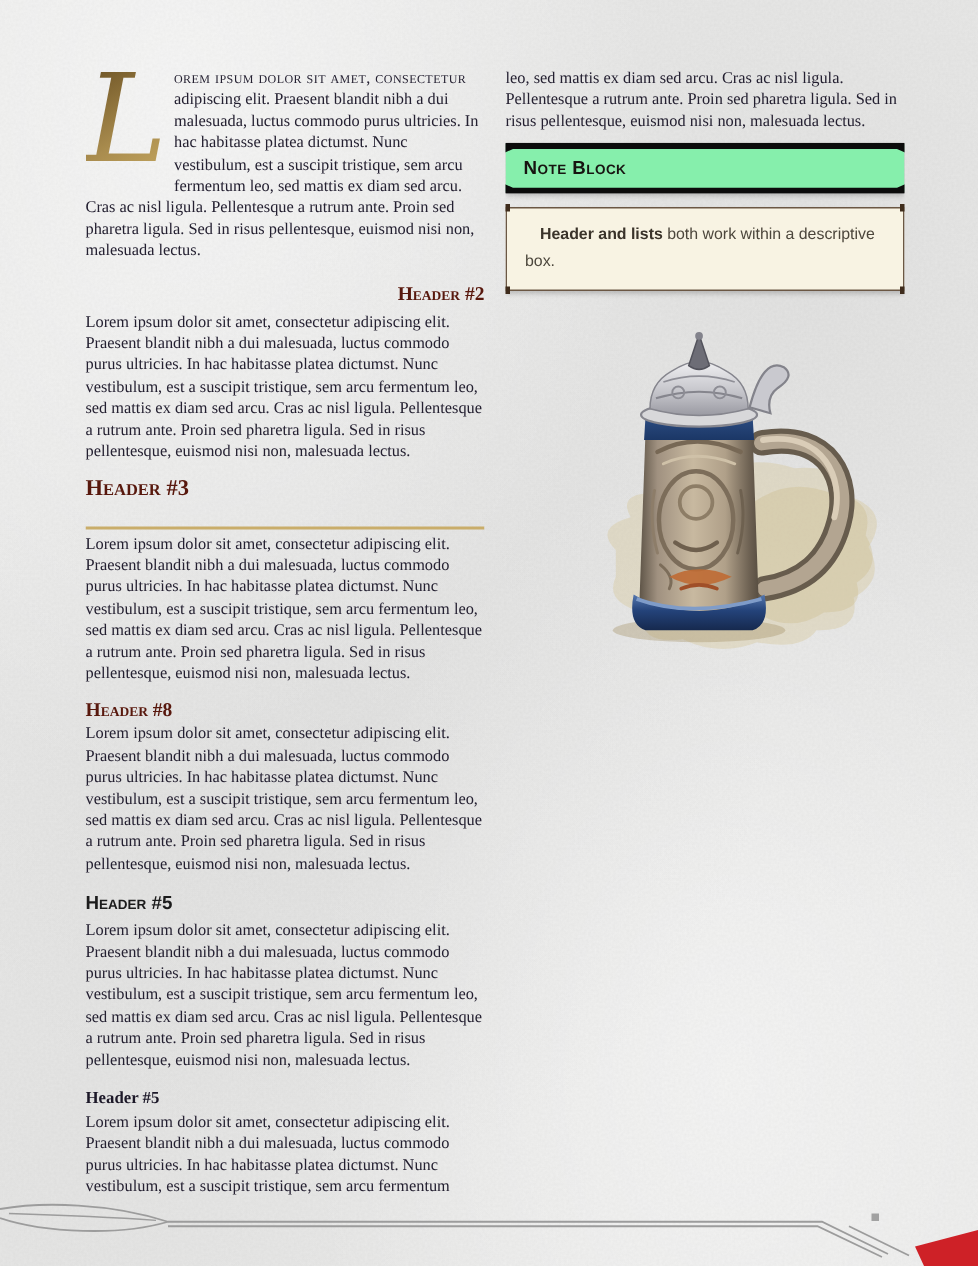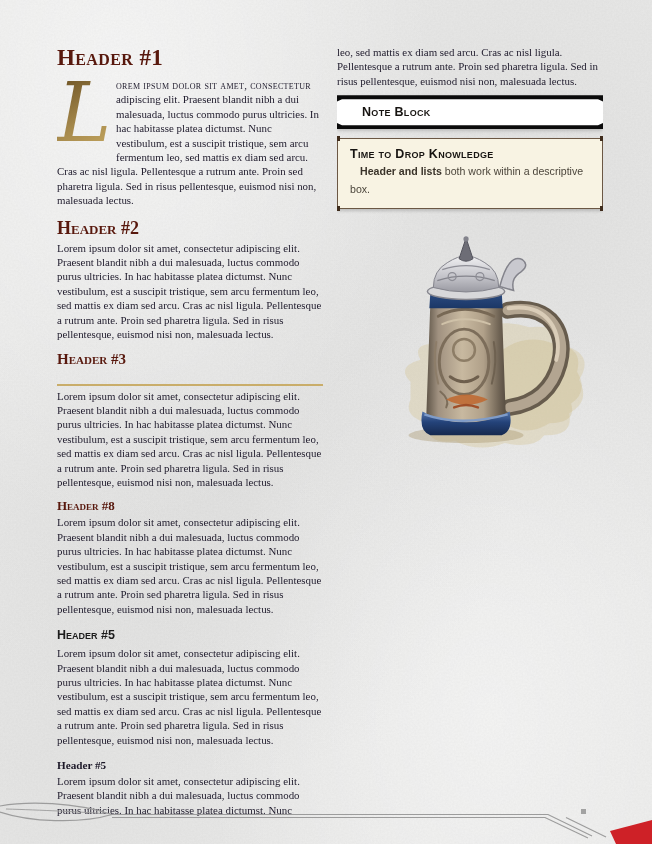--- a/index.html
+++ b/index.html
@@ -11,32 +11,32 @@
       radial-gradient(ellipse at 35% 55%, rgba(165,165,165,.12), transparent 48%),
       radial-gradient(ellipse at 75% 85%, rgba(255,255,255,.45), transparent 42%),
       radial-gradient(ellipse at 10% 90%, rgba(180,180,180,.12), transparent 40%),
       #ebebea;}
   .texture{position:absolute;inset:0;width:652px;height:844px;pointer-events:none;mix-blend-mode:multiply;}
   .page{position:absolute;top:45px;left:57px;display:flex;gap:14px;}
   .col{width:266px;height:775px;overflow:hidden;}
   p{margin:0;font-size:10.9px;line-height:14.4px;color:#242031;text-align:left;}
   h1,h2,h3,h4{font-family:"Liberation Serif",serif;font-variant:small-caps;color:#58180D;margin:0;font-weight:700;}
   h1{font-size:23px;line-height:25px;letter-spacing:.4px;margin-bottom:8px;}
-  h2{font-size:18px;line-height:21px;margin-top:10px;margin-bottom:2px;}
+  h2{font-size:13px;line-height:21px;margin-top:10px;margin-bottom:2px;text-align:right;}
   h3{font-size:15px;line-height:17px;margin-top:9px;margin-bottom:3px;border-bottom:2px solid #c9ad6a;padding-bottom:16px;}
   h4{font-size:13px;line-height:15px;margin-top:9px;margin-bottom:2px;}
   h5{font-family:"Liberation Sans",sans-serif;font-variant:small-caps;color:#1c1c1c;font-size:12.5px;line-height:15px;margin:12px 0 3px 0;font-weight:700;}
   h6{font-family:"Liberation Serif",serif;color:#1c1828;font-size:11.2px;line-height:13px;margin:12px 0 2px 0;font-weight:700;}
   .dropcap{float:left;font-family:"DejaVu Serif",serif;font-style:italic;font-size:82px;line-height:64px;
     width:52px;height:78px;margin:3px 7px 0 0;
     background:linear-gradient(150deg,#6f5526,#a98c4e 55%,#c9ab62);
     -webkit-background-clip:text;background-clip:text;color:transparent;}
   .lead{font-variant:small-caps;letter-spacing:.3px;font-weight:400;}
   
-  .note{position:relative;background:#ffffff;margin:8px 0 10px 0;padding:9px 12px 8px 25px;
+  .note{position:relative;background:#86efac;margin:8px 0 10px 0;padding:9px 12px 8px 12px;
     box-shadow:0 2px 4px rgba(0,0,0,.25);}
   .note .bar{position:absolute;left:-6px;right:-6px;height:9px;background:#0b0b0b;}
   .note .bar.top{top:-1px;clip-path:polygon(0 100%,6px 0,calc(100% - 6px) 0,100% 100%,calc(100% - 11px) 45%,11px 45%);}
   .note .bar.bottom{bottom:-1px;clip-path:polygon(0 0,11px 55%,calc(100% - 11px) 55%,100% 0,calc(100% - 6px) 100%,6px 100%);}
   .note-title,.desc-title{font-family:"Liberation Sans",sans-serif;font-variant:small-caps;font-weight:700;
     font-size:12.5px;color:#171411;margin:0 0 1px 0;letter-spacing:.3px;}
   .note-body{font-family:"Liberation Sans",sans-serif;font-size:10.5px;color:#5c5650;line-height:14px;}
   
   .descbox{position:relative;background:#f8f3e3;border:1px solid #6b5744;margin:8px 0 0 0;
     padding:8px 12px 10px 12px;box-shadow:0 2px 3px rgba(0,0,0,.18);}
@@ -56,21 +56,20 @@
   <filter id="noisef">
     <feTurbulence type="fractalNoise" baseFrequency="0.55" numOctaves="2" seed="7"></feTurbulence>
     <feColorMatrix type="matrix" values="0 0 0 0 0.45  0 0 0 0 0.45  0 0 0 0 0.45  0 0 0 0.10 0"></feColorMatrix>
   </filter>
   <rect width="652" height="844" filter="url(#noisef)"></rect>
 </svg>
 
 <div class="page">
 
   <div class="col">
-    <h1>Header #1</h1>
     <p><span class="dropcap">L</span><span class="lead">orem ipsum dolor sit amet, consectetur</span><span> adipiscing elit. Praesent blandit nibh a dui malesuada, luctus commodo purus ultricies. In hac habitasse platea dictumst. Nunc vestibulum, est a suscipit tristique, sem arcu fermentum leo, sed mattis ex diam sed arcu. Cras ac nisl ligula. Pellentesque a rutrum ante. Proin sed pharetra ligula. Sed in risus pellentesque, euismod nisi non, malesuada lectus.</span></p>
     <div style="clear:both"></div>
 
     <h2>Header #2</h2>
     <p>Lorem ipsum dolor sit amet, consectetur adipiscing elit. Praesent blandit nibh a dui malesuada, luctus commodo purus ultricies. In hac habitasse platea dictumst. Nunc vestibulum, est a suscipit tristique, sem arcu fermentum leo, sed mattis ex diam sed arcu. Cras ac nisl ligula. Pellentesque a rutrum ante. Proin sed pharetra ligula. Sed in risus pellentesque, euismod nisi non, malesuada lectus.</p>
 
     <h3>Header #3</h3>
     <p>Lorem ipsum dolor sit amet, consectetur adipiscing elit. Praesent blandit nibh a dui malesuada, luctus commodo purus ultricies. In hac habitasse platea dictumst. Nunc vestibulum, est a suscipit tristique, sem arcu fermentum leo, sed mattis ex diam sed arcu. Cras ac nisl ligula. Pellentesque a rutrum ante. Proin sed pharetra ligula. Sed in risus pellentesque, euismod nisi non, malesuada lectus.</p>
 
     <h4>Header #8</h4>
@@ -90,21 +89,20 @@
       <span class="bar top"></span>
       <div class="note-title">Note Block</div>
       <span class="bar bottom"></span>
     </div>
 
     <div class="descbox">
       <span class="dot tl"></span>
       <span class="dot tr"></span>
       <span class="dot bl"></span>
       <span class="dot br"></span>
-      <div class="desc-title">Time to Drop Knowledge</div>
       <div class="desc-body desc-ind"><b>Header and lists</b><span> both work within a descriptive box.</span></div>
     </div>
 
     <div class="stein-wrap">
       <svg width="238" height="222" viewBox="0 0 240 224">
         <defs>
           <linearGradient id="gbody" x1="0" y1="0" x2="1" y2="0">
             <stop offset="0" stop-color="#5f5548"></stop>
               <stop offset="0.15" stop-color="#a09180"></stop>
             <stop offset="0.45" stop-color="#c8b9a0"></stop>

